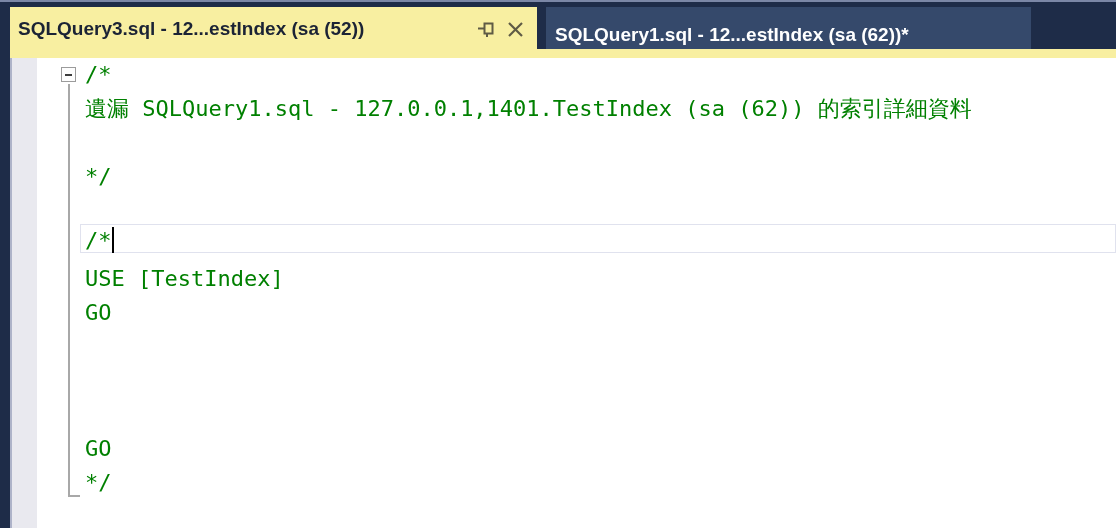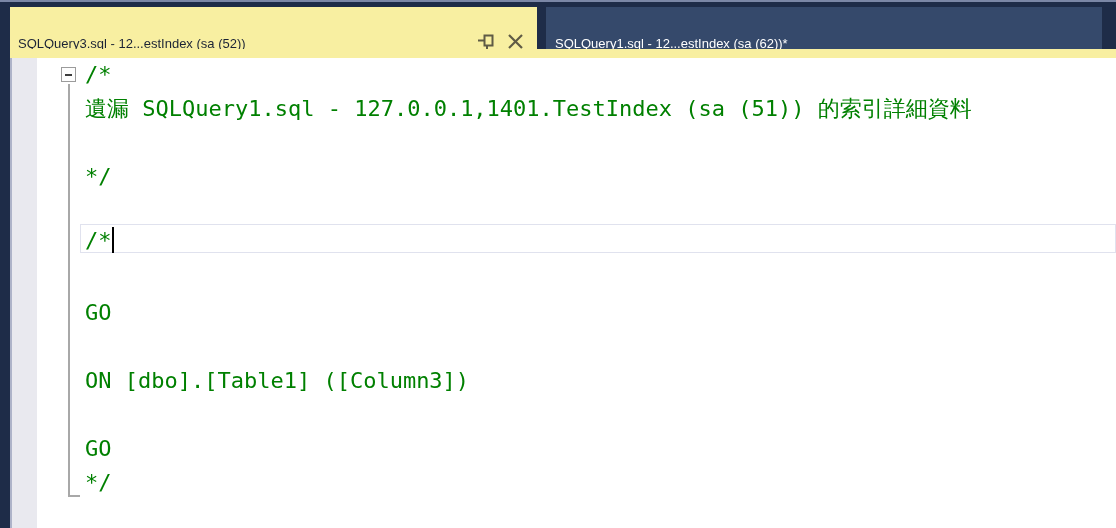--- a/index.html
+++ b/index.html
@@ -8,29 +8,29 @@
     background:#ffffff;
     font-family:"Liberation Sans", sans-serif;
   }
   
   .tabbar{
     position:absolute;top:0;left:0;width:1116px;height:49px;
     background:#1e2c48;border-top:2px solid #7b87a6;box-sizing:border-box;
   }
   .tab{
     position:absolute;top:5px;height:44px;box-sizing:border-box;
-    display:flex;align-items:flex-end;cursor:default;
-    font-size:13px;white-space:nowrap;overflow:hidden;
+    display:flex;align-items:center;cursor:default;
+    font-size:19px;white-space:nowrap;overflow:hidden;font-weight:bold;
   }
   .tab.active{
     left:10px;width:527px;background:#f8efa1;color:#1b2335;
     padding:0 12px 0 8px;
   }
   .tab.inactive{
-    left:546px;width:556px;background:#35496b;color:#ffffff;
+    left:546px;width:485px;background:#35496b;color:#ffffff;
     padding:12px 10px 0 9px;
   }
   .tab-label{flex:0 1 auto;overflow:hidden;}
   .tab-spacer{flex:1 1 auto;}
   .tab-icon{flex:0 0 auto;width:20px;height:20px;display:flex;align-items:center;justify-content:center;margin-left:9px;}
   .tab-icon svg{display:block;}
   
   .active-strip{
     position:absolute;top:49px;left:10px;width:1106px;height:9px;
     background:#f8efa1;
@@ -110,26 +110,26 @@
 
 <div class="left-navy"></div>
 <div class="margin-sep"></div>
 <div class="sel-margin"></div>
 
 <div class="code-area">
 
   <div class="current-line-box"></div>
 
   <div class="code-line" style="top:0px">/*</div>
-  <div class="code-line" style="top:34px">遺漏 SQLQuery1.sql - 127.0.0.1,1401.TestIndex (sa (51)) 的索引詳細資料</div>
+  <div class="code-line" style="top:34px">遺漏 SQLQuery1.sql - 127.0.0.1,1401.TestIndex (sa (62)) 的索引詳細資料</div>
   <div class="code-line" style="top:102px">*/</div>
   <div class="code-line" style="top:136px"></div>
   <div class="code-line" style="top:166px">/*</div>
+  <div class="code-line" style="top:204px">USE [TestIndex]</div>
   <div class="code-line" style="top:238px">GO</div>
-  <div class="code-line" style="top:306px">ON [dbo].[Table1] ([Column3])</div>
   <div class="code-line" style="top:374px">GO</div>
   <div class="code-line" style="top:408px">*/</div>
 
   <div class="caret"></div>
 
   <div class="fold-box">
     <div class="fold-minus"></div>
   </div>
   <div class="fold-line"></div>
   <div class="fold-foot"></div>

